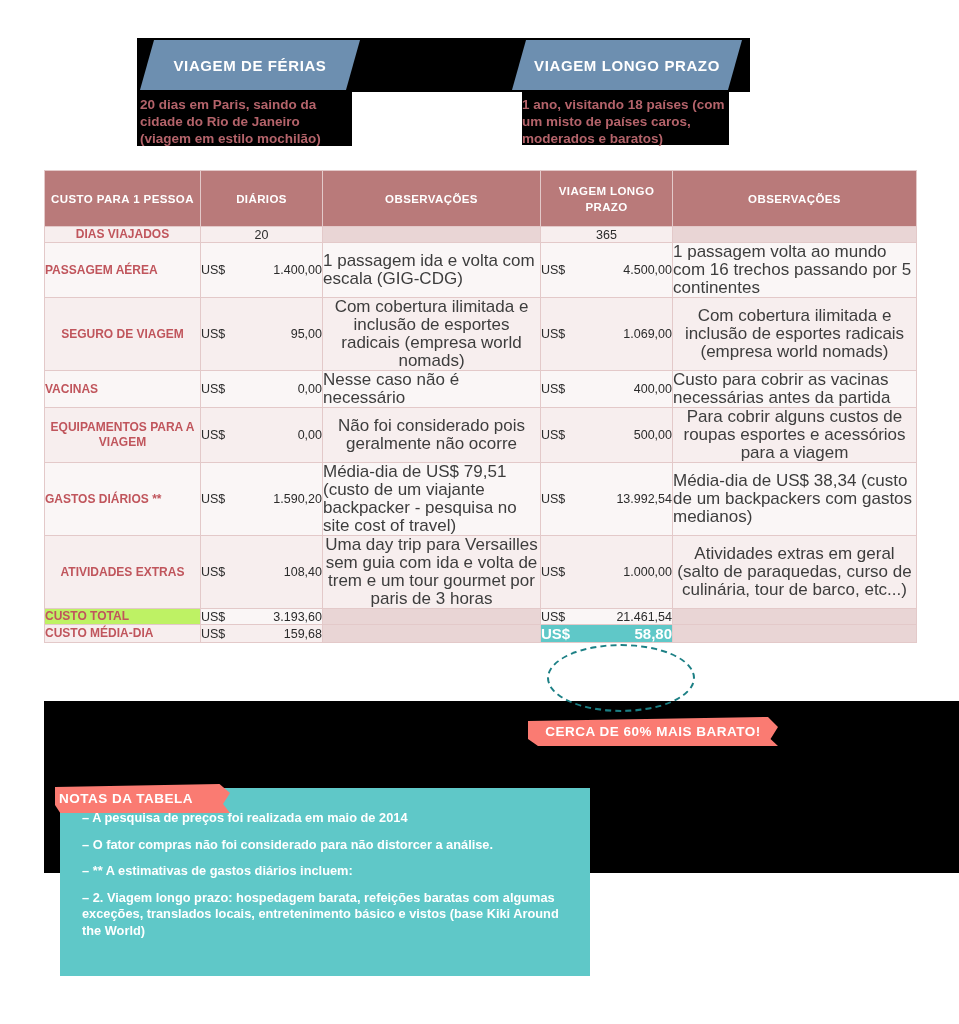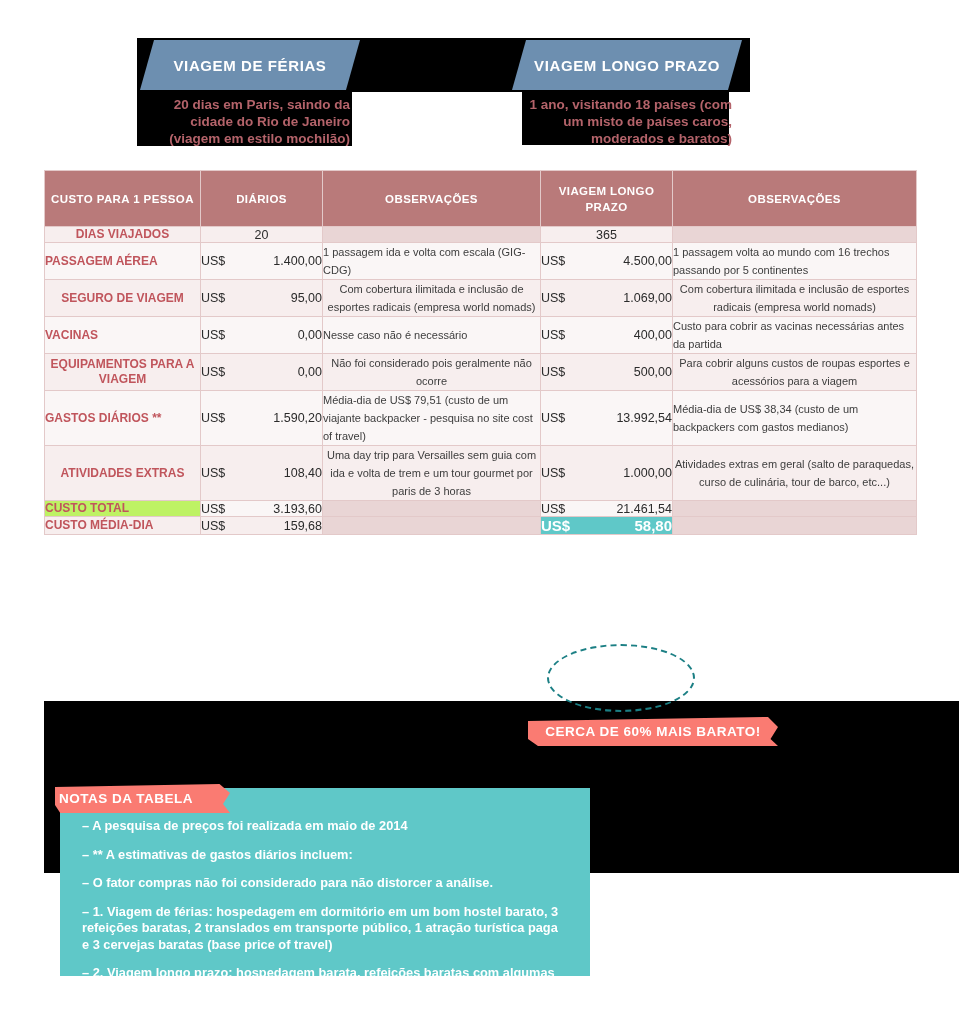--- a/index.html
+++ b/index.html
@@ -27,21 +27,21 @@
     color: #ffffff; font-weight: bold; font-size: 15px; letter-spacing: .6px;
   }
   #tab-ferias { left: 140px; width: 220px;
     clip-path: polygon(14px 0, 100% 0, calc(100% - 14px) 100%, 0 100%); }
   #tab-longo  { left: 512px; width: 230px;
     clip-path: polygon(14px 0, 100% 0, calc(100% - 14px) 100%, 0 100%); }
 
   .tab-sub {
     position: absolute; top: 96px; width: 210px;
     color: #b4636a; font-weight: bold; font-size: 13.5px;
-    line-height: 17px; text-align: right;
+    line-height: 17px; text-align: left;
   }
   #sub-ferias { left: 140px; }
   #sub-longo  { left: 522px; }
 
   
   #cost-table {
     position: absolute; left: 44px; top: 170px;
     width: 872px;
     border-collapse: collapse;
     table-layout: fixed;
@@ -77,21 +77,21 @@
     padding: 8px 10px; line-height: 15px;
     background: #f7eeee;
   }
   tbody tr.row-odd td.lbl { background: #faf6f6; }
 
   td.money { padding: 8px 12px; color: #2b2b2b; font-size: 12.5px; }
   td.money .cur { float: left; }
   td.money .amt { float: right; }
   td.money::after { content: ""; display: block; clear: both; }
   td.center { text-align: center; color: #2b2b2b; font-size: 12.5px; padding: 8px; }
-  td.obs-txt { padding: 9px 12px; color: #3d3d3d; font-size: 11px; line-height: 18px; }
+  td.obs-txt { padding: 9px 12px; color: #3d3d3d; font-size: 17px; line-height: 18px; }
 
   
   tr.total-row td { background: #e9d5d5; }
   tr.total-row td.lbl { background: #bef264; color: #c0555c; }
   tr.total-row td.money { background: #faf6f6; }
   tr.total-row.alt td.lbl,
   tr.total-row.alt td.money { background: #f7eeee; }
   td.empty-pink { background: #e9d5d5 !important; }
 
   td.money.highlight {
@@ -134,21 +134,21 @@
 
   
   #notes-box {
     position: absolute; left: 60px; top: 788px;
     width: 530px; height: 188px;
     background: #5fc8c8;
     padding: 18px 22px 14px 22px;
     color: #ffffff;
   }
   #notes-box p {
-    margin: 12px 0 10px 0;
+    margin: 4px 0 10px 0;
     font-size: 12.8px; font-weight: bold; line-height: 16.5px;
   }
   #notes-box p:last-child { margin-bottom: 0; }
 </style>
 </head>
 <body>
 
 <div id="banner-area">
   <div class="black-band" id="band-titles"></div>
   <div class="black-band" id="band-sub-left"></div>
@@ -307,19 +307,18 @@
 
 <div class="black-band" id="band-lower-1"></div>
 <div class="black-band" id="band-lower-2"></div>
 <div class="black-band" id="band-lower-3"></div>
 <div class="black-band" id="band-lower-4"></div>
 
 <div class="ribbon" id="ribbon-cheaper">CERCA DE 60% MAIS BARATO!</div>
 
 <div id="notes-box">
   <p>– A pesquisa de preços foi realizada em maio de 2014</p>
+  <p>– O fator compras não foi considerado para não distorcer a análise.</p>
   <p>– ** A estimativas de gastos diários incluem:</p>
-  <p>– O fator compras não foi considerado para não distorcer a análise.</p>
-  <p>– 1. Viagem de férias: hospedagem em dormitório em um bom hostel barato, 3 refeições baratas, 2 translados em transporte público, 1 atração turística paga e 3 cervejas baratas (base price of travel)</p>
   <p>– 2. Viagem longo prazo: hospedagem barata, refeições baratas com algumas exceções, translados locais, entretenimento básico e vistos (base Kiki Around the World)</p>
 </div>
 
 <div class="ribbon" id="ribbon-notes">NOTAS DA TABELA</div>
 
 </body></html>

